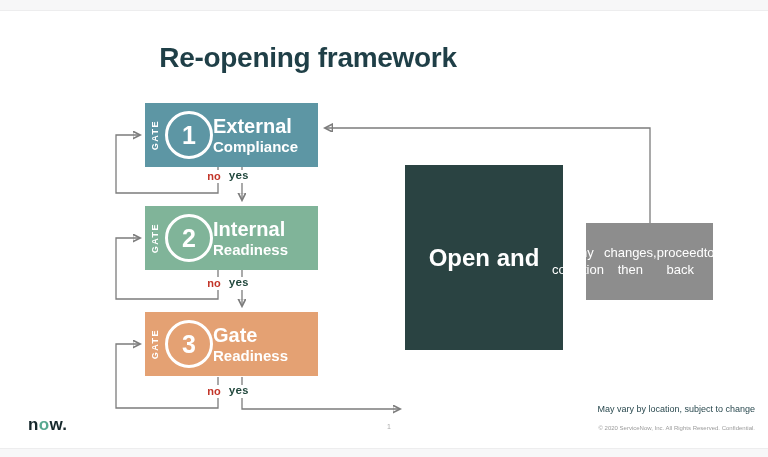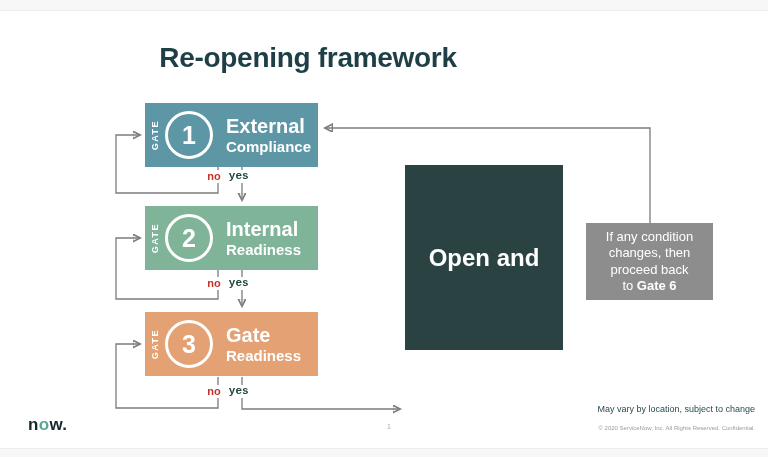--- a/index.html
+++ b/index.html
@@ -28,42 +28,42 @@
   .gate-vert{
     writing-mode:vertical-rl;transform:rotate(180deg);
     font-size:9px;font-weight:bold;letter-spacing:1.5px;line-height:1;
     width:12px;text-align:center;
   }
   .gate-circle{
     width:42px;height:42px;border:3px solid #ffffff;border-radius:50%;
     display:flex;align-items:center;justify-content:center;
     font-size:25px;font-weight:bold;flex:0 0 auto;margin-left:2px;
   }
-  .gate-text{margin-left:13px;line-height:1.05;}
+  .gate-text{margin-left:0;line-height:1.05;}
   .gate-title{font-size:20px;font-weight:bold;}
   .gate-subtitle{font-size:15px;font-weight:600;margin-top:2px;}
 
   .decision{
     position:absolute;left:193px;width:70px;z-index:2;
     display:flex;justify-content:center;gap:4px;
     font-size:11px;font-weight:bold;
   }
   .decision span{background:#ffffff;padding:0 2px;line-height:13px;}
   .no-label{color:#c23428;}
   .yes-label{color:#20473c;font-family:Liberation Mono, monospace;}
 
   .monitor{
     position:absolute;left:405px;top:165px;width:158px;height:185px;z-index:2;
     display:flex;flex-direction:column;align-items:center;justify-content:center;
     color:#ffffff;font-size:24px;font-weight:bold;line-height:1.3;text-align:center;
   }
 
   .note{
     position:absolute;left:586px;top:223px;width:127px;height:77px;z-index:2;
-    display:flex;flex-direction:column;align-items:center;justify-content:center;
+    display:flex;flex-direction:row;align-items:center;justify-content:center;
     color:#ffffff;font-size:13px;font-weight:500;line-height:1.25;text-align:center;
   }
 
   .brand{
     position:absolute;left:28px;top:415px;font-size:17px;font-weight:bold;
     color:#16282c;letter-spacing:0.3px;z-index:2;
   }
   .brand .o{color:#58a890;}
 
   .page-number{

